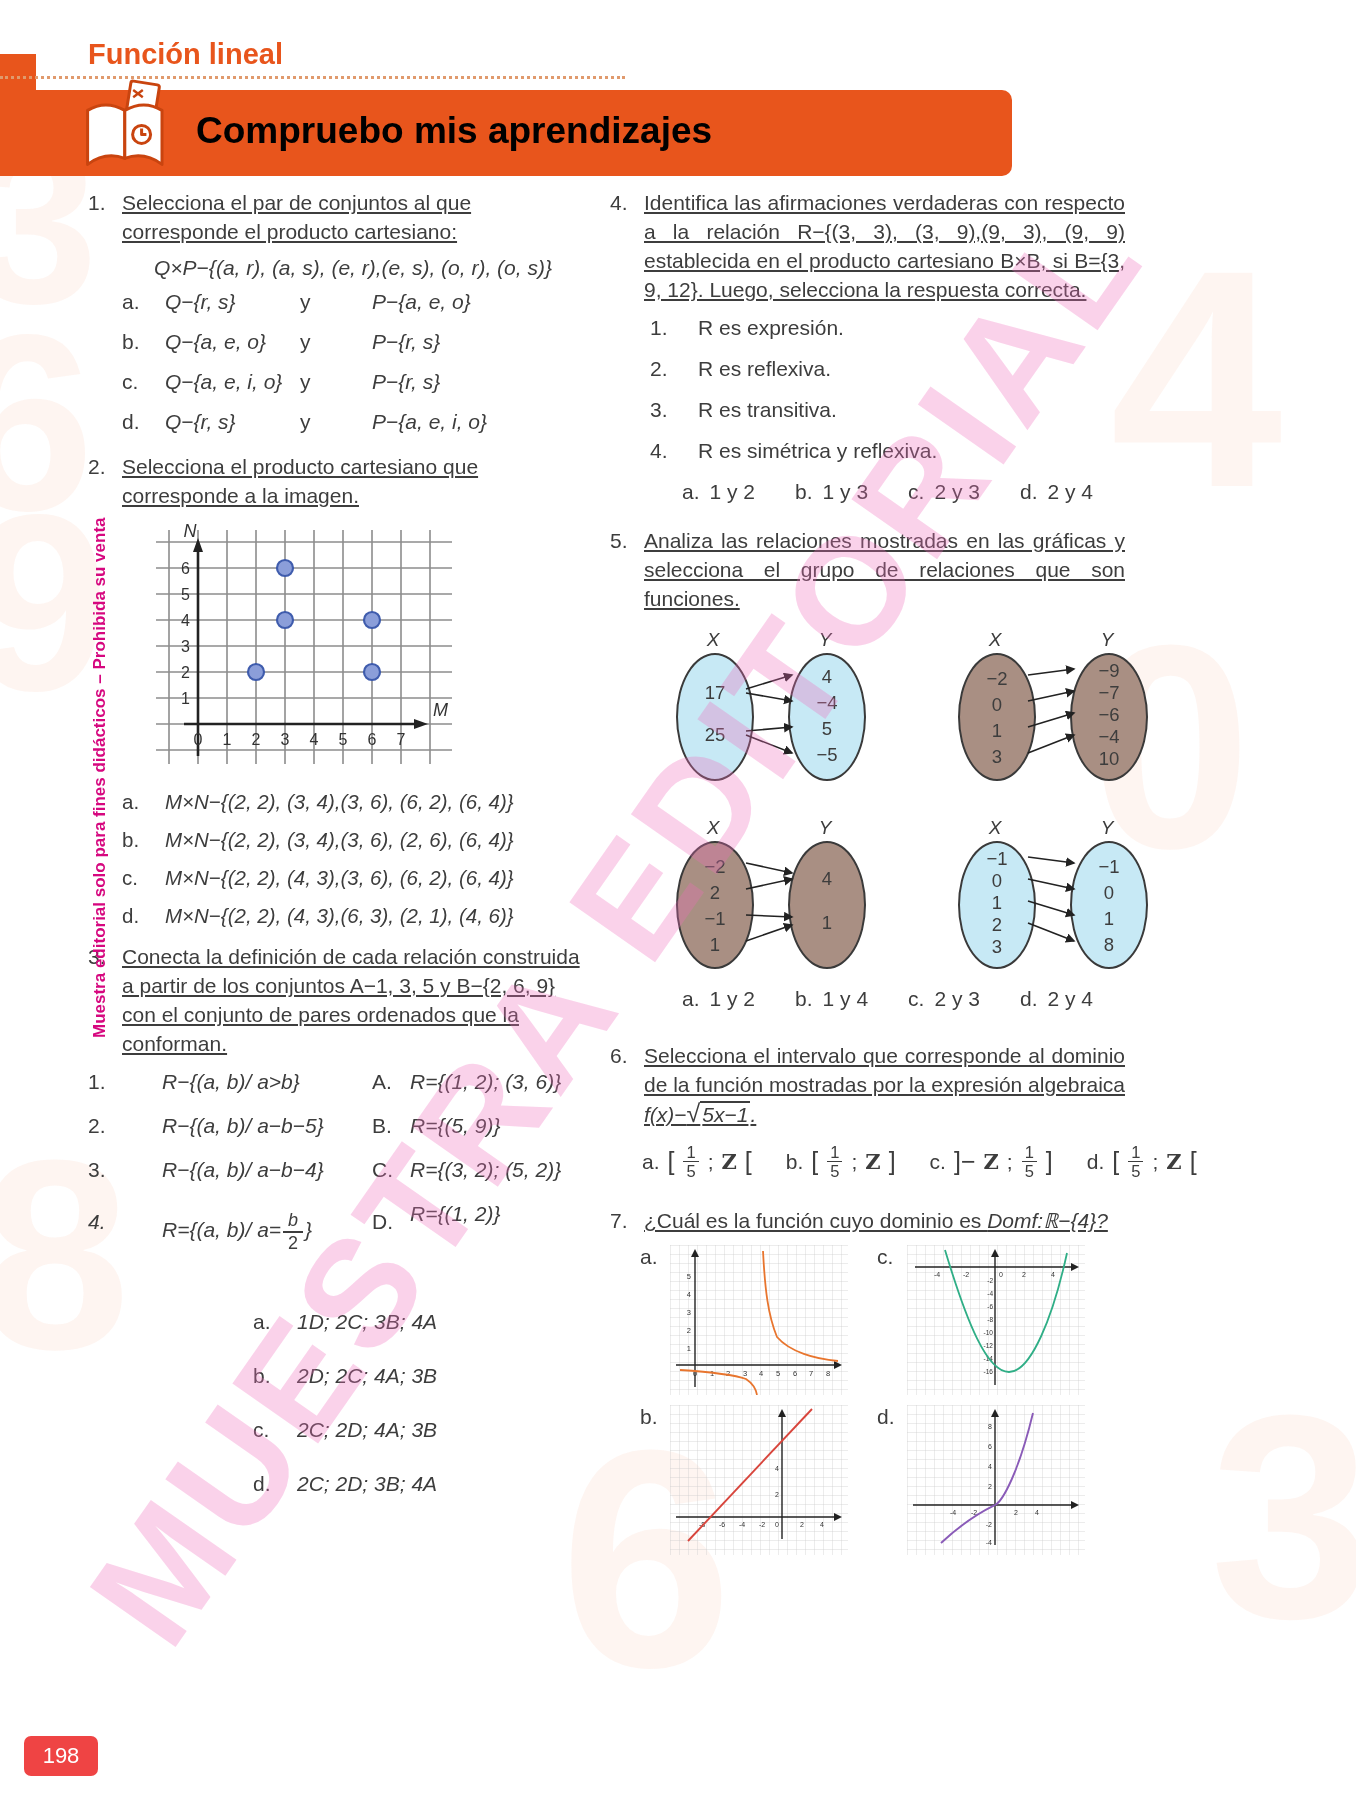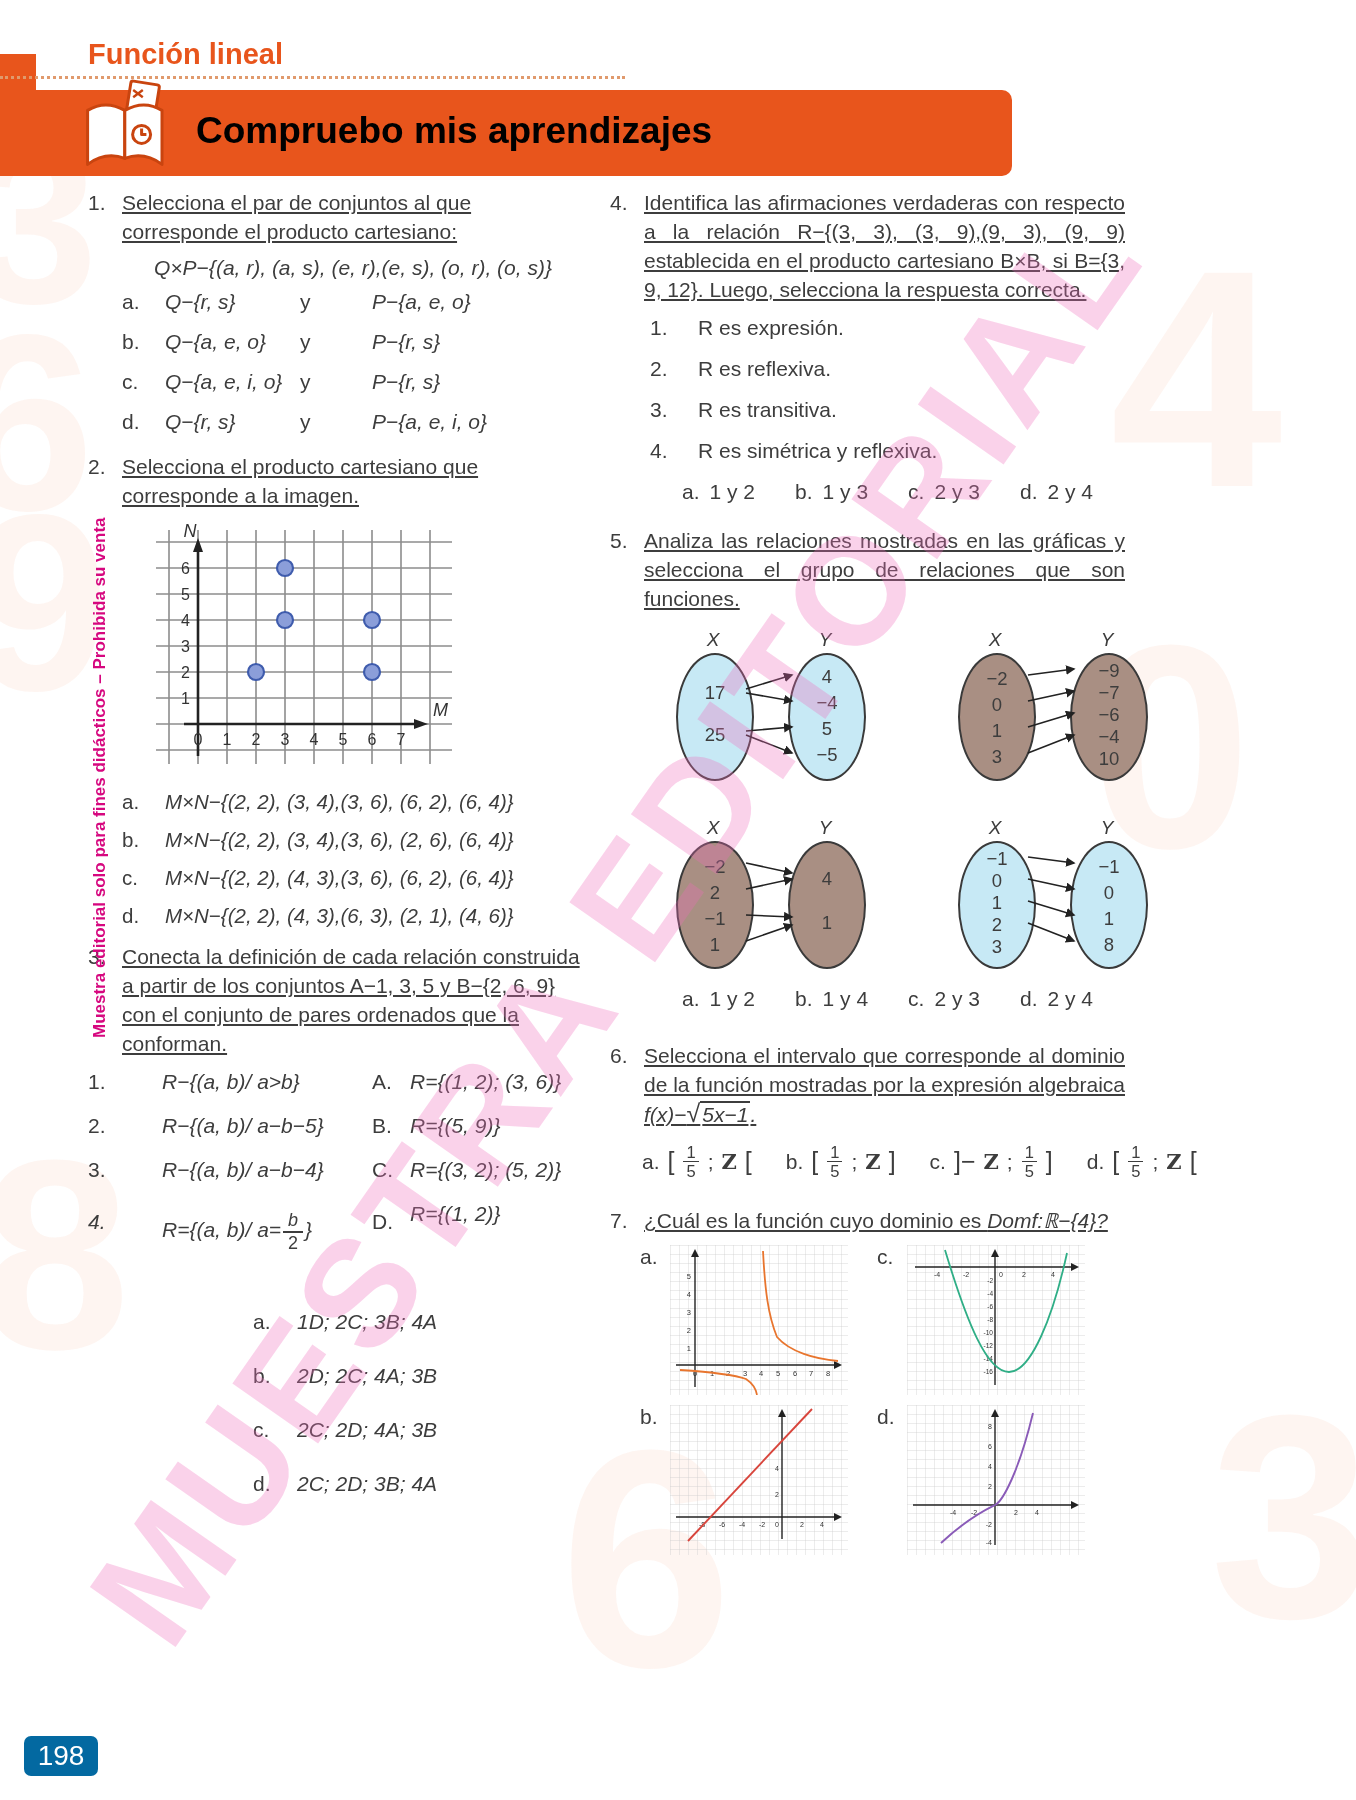--- a/index.html
+++ b/index.html
@@ -61,22 +61,22 @@
   .inf{font-weight:bold;font-family:"DejaVu Serif",serif;}
   .sfrac{display:inline-flex;flex-direction:column;align-items:center;font-size:16.5px;line-height:1.1;margin:0 1px;}
   .sfrac .fn{border-bottom:1.8px solid #3d3d3d;padding:0 3px;}
   .sqrt-sym{font-size:25px;}
   .rad{border-top:2px solid #3d3d3d;padding:0 2px;}
   
   .graph-grid{display:grid;grid-template-columns:237px 237px;row-gap:10px;margin:10px 0 0 30px;}
   .graph-cell{display:flex;gap:6px;align-items:flex-start;}
   .graph-cell .glbl{font-size:21px;width:24px;}
   
-  .page-num{position:absolute;left:24px;top:1736px;width:74px;height:40px;background:#0369a1;color:#fff;
-            border-radius:7px;display:flex;align-items:center;justify-content:center;font-size:28px;}
+  .page-num{position:absolute;left:24px;top:1736px;width:74px;height:40px;background:#ef4444;color:#fff;
+            border-radius:7px;display:flex;align-items:center;justify-content:center;font-size:22px;}
   .side-text{position:absolute;left:90px;top:1038px;transform:rotate(-90deg);transform-origin:0 0;
              font-size:17px;font-weight:bold;color:#d6077f;white-space:nowrap;}
   .watermark{position:absolute;left:55px;top:1575px;transform:rotate(-55deg);transform-origin:0 0;
              font-size:152px;font-weight:bold;letter-spacing:6px;color:#f16cbc;opacity:0.30;
              white-space:nowrap;z-index:6;pointer-events:none;}
   .bg-digit{position:absolute;font-weight:bold;color:rgba(238,120,60,0.07);z-index:0;pointer-events:none;}
   svg text{font-family:"Liberation Sans",sans-serif;}
 </style>
 </head>
 <body>

